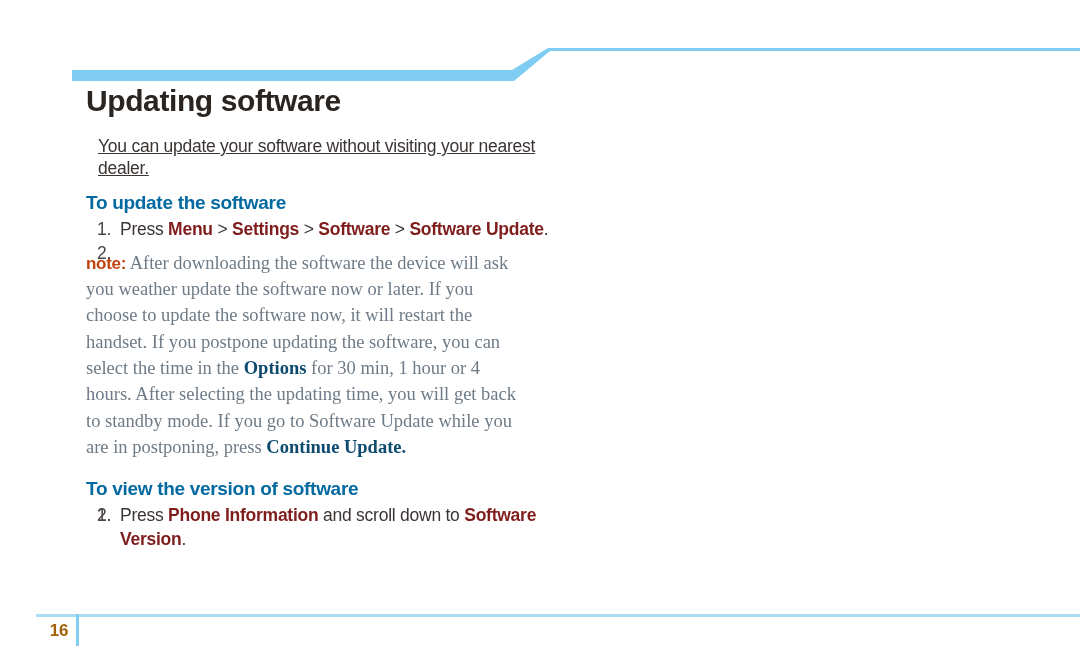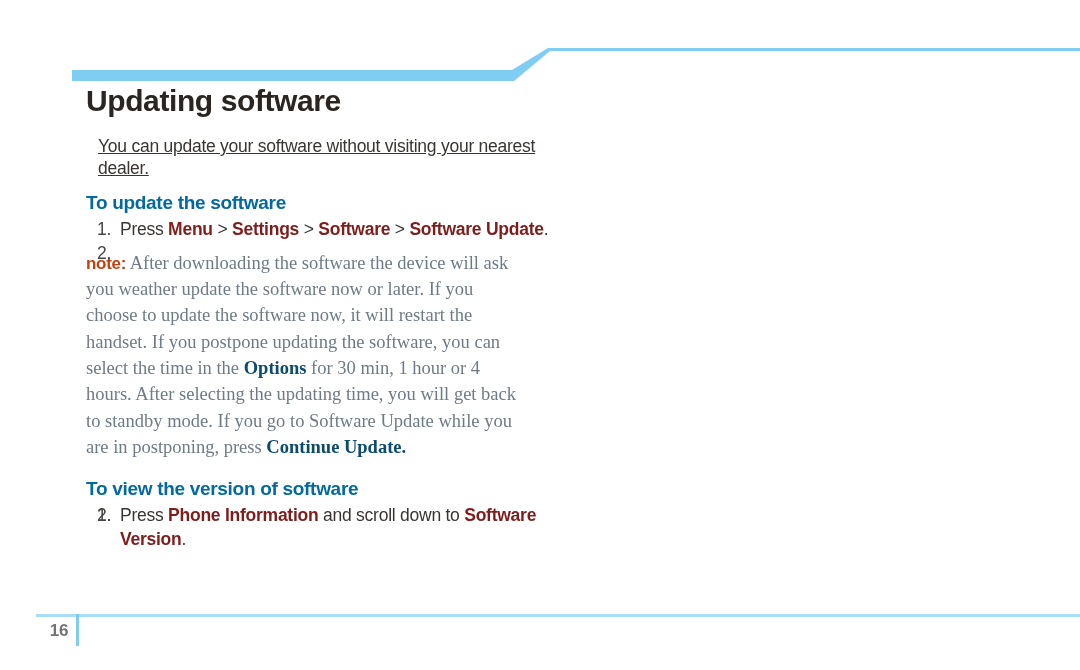--- a/index.html
+++ b/index.html
@@ -136,21 +136,21 @@
     background: #7fcdf2;
   }
   .page-number {
     position: absolute;
     left: 44px;
     top: 621px;
     width: 30px;
     text-align: center;
     font-size: 17px;
     font-weight: bold;
-    color: #737373;
+    color: #a16207;
     letter-spacing: -0.3px;
   }
 </style>
 </head>
 <body>
 
 <div class="page">
 
   <svg class="header-rule" viewBox="0 0 1080 100" width="1080" height="100" preserveAspectRatio="none">
     <polygon points="72,70 512,70 548,48 1080,48 1080,51 550,51 514,81 72,81" fill="#7fcdf2"></polygon>

